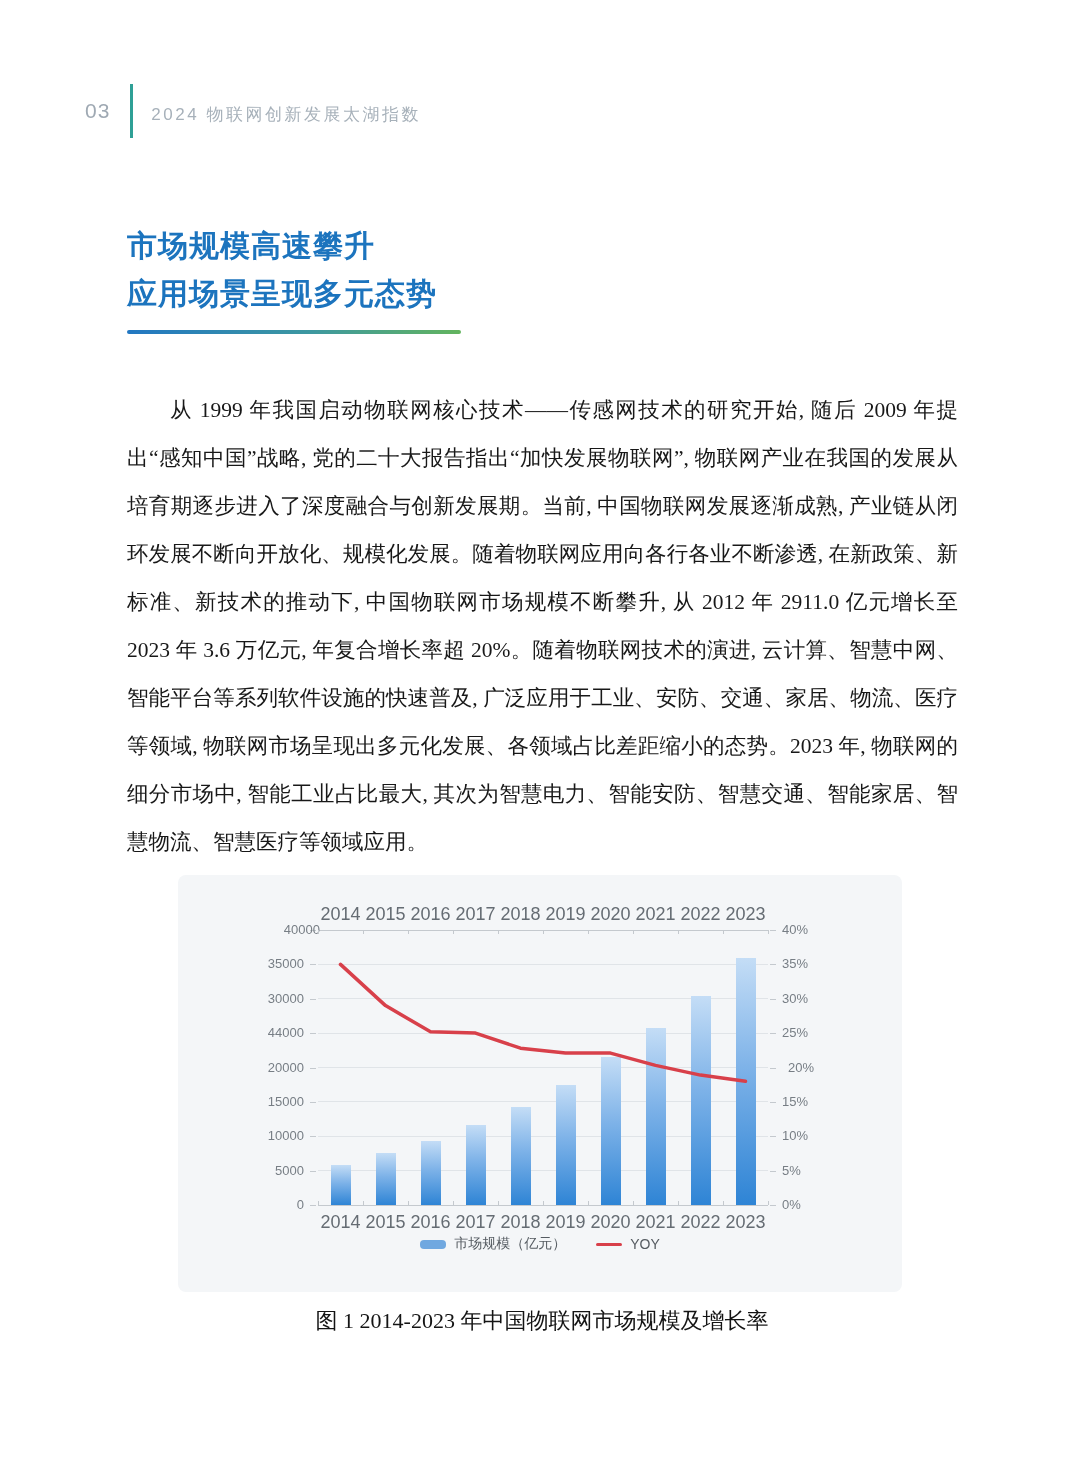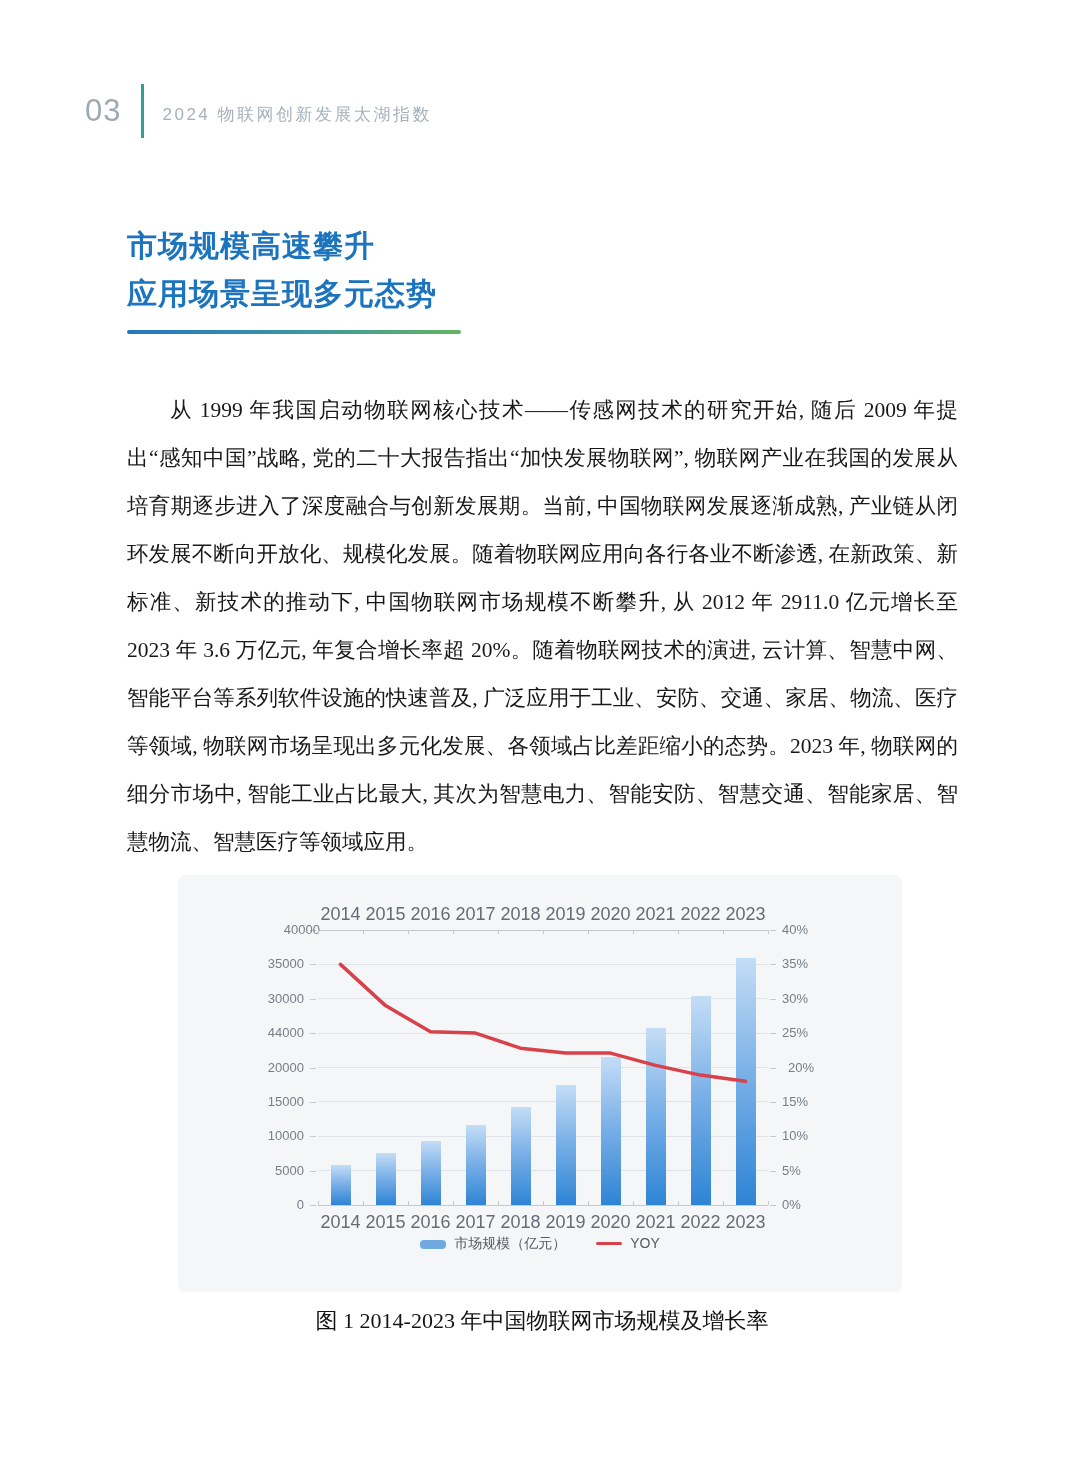--- a/index.html
+++ b/index.html
@@ -5,21 +5,21 @@
   html,body{margin:0;padding:0;}
   body{
     width:1080px;height:1466px;background:#ffffff;position:relative;
     font-family:"Liberation Sans","DejaVu Sans",sans-serif;
     -webkit-font-smoothing:antialiased;
   }
   .page{position:absolute;inset:0;background:#ffffff;overflow:hidden;}
 
   
   .hdr{position:absolute;left:85px;top:84px;display:flex;align-items:center;}
-  .hdr .pnum{font-size:31px;font-weight:400;color:#9fa9b3;letter-spacing:1px;}
+  .hdr .pnum{font-size:21px;font-weight:400;color:#9fa9b3;letter-spacing:1px;}
   .hdr .vbar{width:3px;height:54px;background:#2fa096;margin:0 18px 0 20px;}
   .hdr .htitle{font-size:17px;color:#a7b1ba;letter-spacing:2.5px;padding-top:6px;}
 
   
   .heading{position:absolute;left:127px;top:222px;
     font-size:30px;font-weight:bold;color:#1c74be;line-height:48px;letter-spacing:1px;}
   .rule{position:absolute;left:127px;top:330px;width:334px;height:4px;border-radius:2px;
     background:linear-gradient(90deg,#2277c2 0%,#3d98a0 55%,#63b45e 100%);}
 
   
@@ -36,21 +36,21 @@
   .ytick{position:absolute;height:1px;background:#c4c9ce;}
   .ylab{position:absolute;font-size:13px;color:#777e85;height:16px;line-height:16px;}
   .ylab.left{text-align:right;}
   .xlab{position:absolute;font-size:18px;color:#656c73;width:44px;text-align:center;
     height:16px;line-height:16px;}
   .btick{position:absolute;width:1px;height:4px;background:#c4c9ce;}
   .bar{position:absolute;width:20px;
     background:linear-gradient(180deg,#c4ddf6 0%,#7db2e8 45%,#2e84d5 100%);}
   .yoy-svg{position:absolute;overflow:visible;}
   .legend{position:absolute;left:0;top:360px;width:100%;display:flex;
-    justify-content:center;align-items:flex-start;gap:30px;}
+    justify-content:center;align-items:center;gap:30px;}
   .legend .item{display:flex;align-items:center;gap:8px;font-size:14px;color:#555b61;}
   .sw-bar{width:26px;height:9px;border-radius:4px;background:#70a8e0;}
   .sw-line{width:26px;height:3px;border-radius:2px;background:#d8404a;}
 
   
   .caption{position:absolute;left:127px;top:1306px;width:830px;text-align:center;
     font-family:"Liberation Serif","DejaVu Serif",serif;font-size:22px;color:#141414;}
   .source{position:absolute;left:127px;top:1348px;width:793px;text-align:right;
     font-family:"Liberation Serif","DejaVu Serif",serif;font-size:17px;color:#8b8b8b;}
 </style>

